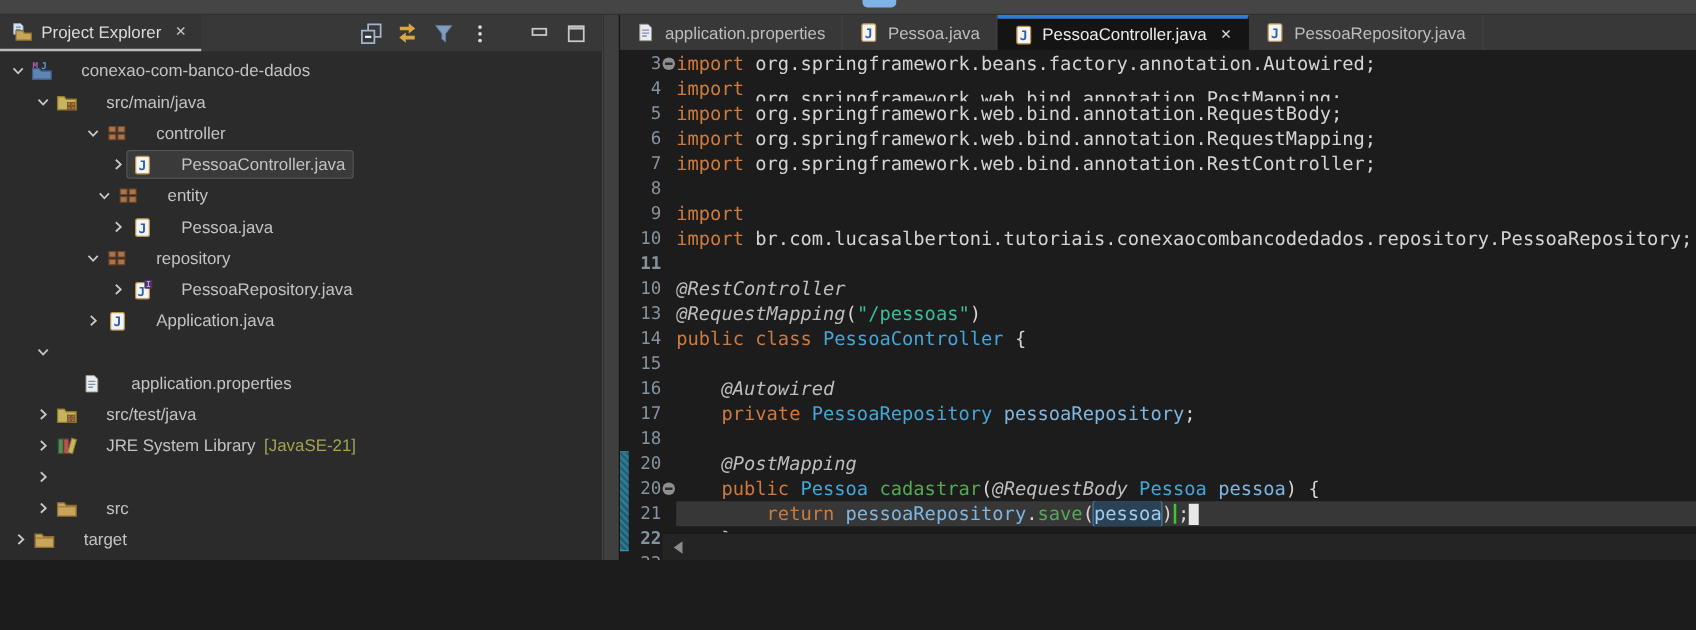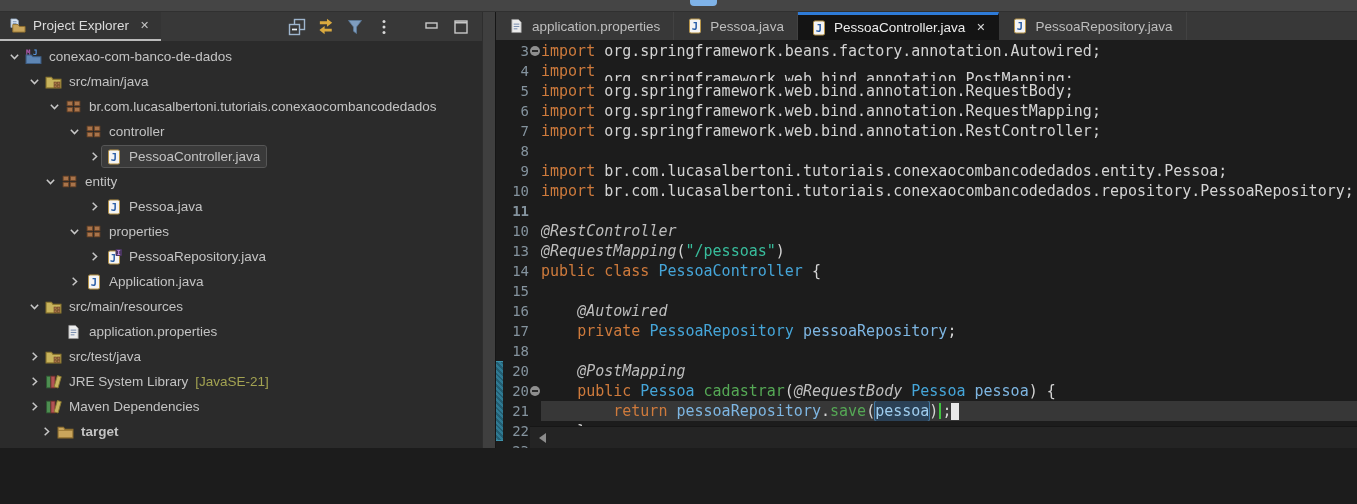--- a/index.html
+++ b/index.html
@@ -20,21 +20,21 @@
   .pe-toolbar { margin-left:auto; display:flex; align-items:center; gap:11px; padding-right:12px; }
   .pe-toolbar .tb-icon { width:18px; height:18px; display:inline-flex; align-items:center; justify-content:center; cursor:pointer; }
   .pe-toolbar .tb-gap { width:8px; }
 
   .tree { padding-top:3px; font-size:13.5px; color:#C3C3C3; }
   .tree-row { height:25px; display:flex; align-items:center; white-space:nowrap; }
   .chev { width:16px; height:16px; display:inline-flex; align-items:center; justify-content:center; flex:0 0 16px; cursor:pointer; }
   .row-inner { display:inline-flex; align-items:center; gap:7px; padding:2px 6px 2px 3px; border-radius:2px; }
   .row-inner.selected { background:#3A3A3A; outline:1px solid #565656; }
   .t-icon { width:17px; height:17px; display:inline-flex; align-items:center; justify-content:center; flex:0 0 17px; }
-  .t-label { color:#C3C3C3; }
+  .t-label { color:#C3C3C3;margin-left:16px; }
   .t-suffix { }
 
   
   .sash { position:absolute; top:12px; left:482px; width:14px; bottom:0; background:#3F3F3F; border-left:1px solid #2E2E2E; border-right:1px solid #161616; cursor:col-resize; }
 
   
   .editor { position:absolute; top:12px; left:496px; right:0; bottom:0; background:#1C1C1C; overflow:hidden; }
   .tabbar { height:28px; background:#383838; display:flex; align-items:stretch; }
   .etab { display:flex; align-items:center; gap:7px; padding:0 13px; font-size:13.5px; color:#BDBDBD; border-right:1px solid #424242; cursor:pointer; position:relative; white-space:nowrap; }
   .etab .e-icon { width:16px; height:16px; display:inline-flex; }
@@ -161,130 +161,110 @@
                   <rect x="8.5" y="8.5" width="2.4" height="2.2"></rect>
                   <rect x="11.6" y="8.5" width="2.4" height="2.2"></rect>
                   <rect x="8.5" y="11.4" width="2.4" height="2.2"></rect>
                   <rect x="11.6" y="11.4" width="2.4" height="2.2"></rect>
                 </g>
               </svg>
             </span>
             <span class="t-label">src/main/java</span>
           </span>
         </div>
-        <div class="tree-row" style="padding-left: 46px;">
+        <div class="tree-row" style="padding-left: 66px;">
           <span class="chev">
             <svg width="11" height="11" viewBox="0 0 12 12">
               <path d="M2 4 L6 8.3 L10 4" fill="none" stroke="#C8C8C8" stroke-width="1.6"></path>
             </svg>
           </span>
           <span class="row-inner">
             <span class="t-icon">
               <svg width="17" height="17" viewBox="0 0 16 16">
                 <g fill="#A9744B" stroke="#6E4526" stroke-width="0.8">
                   <rect x="2" y="3" width="5.2" height="4.2"></rect>
                   <rect x="8.8" y="3" width="5.2" height="4.2"></rect>
                   <rect x="2" y="8.8" width="5.2" height="4.2"></rect>
                   <rect x="8.8" y="8.8" width="5.2" height="4.2"></rect>
                 </g>
               </svg>
             </span>
-            <span class="t-label">br.com.lucasalbertoni.tutoriais.conexaocombancodedados</span>
-          </span>
-        </div>
-        <div class="tree-row" style="padding-left: 66px;">
+            <span class="t-label">controller</span>
+          </span>
+        </div>
+        <div class="tree-row" style="padding-left: 86px;">
+          <span class="chev">
+            <svg width="11" height="11" viewBox="0 0 12 12">
+              <path d="M4 2 L8.3 6 L4 10" fill="none" stroke="#C8C8C8" stroke-width="1.6"></path>
+            </svg>
+          </span>
+          <span class="row-inner selected">
+            <span class="t-icon">
+              <svg width="16" height="16" viewBox="0 0 16 16">
+                <rect x="2.5" y="1" width="11" height="14" rx="1.5" fill="#F4F4F4" stroke="#B89548" stroke-width="1"></rect>
+                <text x="8" y="12" font-size="10.5" font-family="monospace" font-weight="bold" fill="#2B5FA8" text-anchor="middle">J</text>
+              </svg>
+            </span>
+            <span class="t-label">PessoaController.java</span>
+          </span>
+        </div>
+        <div class="tree-row" style="padding-left: 75px; align-items: center;">
           <span class="chev">
             <svg width="11" height="11" viewBox="0 0 12 12">
               <path d="M2 4 L6 8.3 L10 4" fill="none" stroke="#C8C8C8" stroke-width="1.6"></path>
             </svg>
           </span>
           <span class="row-inner">
             <span class="t-icon">
               <svg width="17" height="17" viewBox="0 0 16 16">
                 <g fill="#A9744B" stroke="#6E4526" stroke-width="0.8">
                   <rect x="2" y="3" width="5.2" height="4.2"></rect>
                   <rect x="8.8" y="3" width="5.2" height="4.2"></rect>
                   <rect x="2" y="8.8" width="5.2" height="4.2"></rect>
                   <rect x="8.8" y="8.8" width="5.2" height="4.2"></rect>
                 </g>
               </svg>
             </span>
-            <span class="t-label">controller</span>
+            <span class="t-label">entity</span>
           </span>
         </div>
         <div class="tree-row" style="padding-left: 86px;">
           <span class="chev">
             <svg width="11" height="11" viewBox="0 0 12 12">
               <path d="M4 2 L8.3 6 L4 10" fill="none" stroke="#C8C8C8" stroke-width="1.6"></path>
             </svg>
           </span>
-          <span class="row-inner selected">
+          <span class="row-inner">
             <span class="t-icon">
               <svg width="16" height="16" viewBox="0 0 16 16">
                 <rect x="2.5" y="1" width="11" height="14" rx="1.5" fill="#F4F4F4" stroke="#B89548" stroke-width="1"></rect>
                 <text x="8" y="12" font-size="10.5" font-family="monospace" font-weight="bold" fill="#2B5FA8" text-anchor="middle">J</text>
               </svg>
             </span>
-            <span class="t-label">PessoaController.java</span>
-          </span>
-        </div>
-        <div class="tree-row" style="padding-left: 42px; align-items: center;">
+            <span class="t-label">Pessoa.java</span>
+          </span>
+        </div>
+        <div class="tree-row" style="padding-left: 66px;">
           <span class="chev">
             <svg width="11" height="11" viewBox="0 0 12 12">
               <path d="M2 4 L6 8.3 L10 4" fill="none" stroke="#C8C8C8" stroke-width="1.6"></path>
             </svg>
           </span>
           <span class="row-inner">
             <span class="t-icon">
               <svg width="17" height="17" viewBox="0 0 16 16">
                 <g fill="#A9744B" stroke="#6E4526" stroke-width="0.8">
                   <rect x="2" y="3" width="5.2" height="4.2"></rect>
                   <rect x="8.8" y="3" width="5.2" height="4.2"></rect>
                   <rect x="2" y="8.8" width="5.2" height="4.2"></rect>
                   <rect x="8.8" y="8.8" width="5.2" height="4.2"></rect>
                 </g>
               </svg>
             </span>
-            <span class="t-label">entity</span>
-          </span>
-        </div>
-        <div class="tree-row" style="padding-left: 86px;">
-          <span class="chev">
-            <svg width="11" height="11" viewBox="0 0 12 12">
-              <path d="M4 2 L8.3 6 L4 10" fill="none" stroke="#C8C8C8" stroke-width="1.6"></path>
-            </svg>
-          </span>
-          <span class="row-inner">
-            <span class="t-icon">
-              <svg width="16" height="16" viewBox="0 0 16 16">
-                <rect x="2.5" y="1" width="11" height="14" rx="1.5" fill="#F4F4F4" stroke="#B89548" stroke-width="1"></rect>
-                <text x="8" y="12" font-size="10.5" font-family="monospace" font-weight="bold" fill="#2B5FA8" text-anchor="middle">J</text>
-              </svg>
-            </span>
-            <span class="t-label">Pessoa.java</span>
-          </span>
-        </div>
-        <div class="tree-row" style="padding-left: 66px;">
-          <span class="chev">
-            <svg width="11" height="11" viewBox="0 0 12 12">
-              <path d="M2 4 L6 8.3 L10 4" fill="none" stroke="#C8C8C8" stroke-width="1.6"></path>
-            </svg>
-          </span>
-          <span class="row-inner">
-            <span class="t-icon">
-              <svg width="17" height="17" viewBox="0 0 16 16">
-                <g fill="#A9744B" stroke="#6E4526" stroke-width="0.8">
-                  <rect x="2" y="3" width="5.2" height="4.2"></rect>
-                  <rect x="8.8" y="3" width="5.2" height="4.2"></rect>
-                  <rect x="2" y="8.8" width="5.2" height="4.2"></rect>
-                  <rect x="8.8" y="8.8" width="5.2" height="4.2"></rect>
-                </g>
-              </svg>
-            </span>
-            <span class="t-label">properties</span>
+            <span class="t-label">repository</span>
           </span>
         </div>
         <div class="tree-row" style="padding-left: 86px;">
           <span class="chev">
             <svg width="11" height="11" viewBox="0 0 12 12">
               <path d="M4 2 L8.3 6 L4 10" fill="none" stroke="#C8C8C8" stroke-width="1.6"></path>
             </svg>
           </span>
           <span class="row-inner">
             <span class="t-icon">
@@ -311,71 +291,57 @@
                 <text x="8" y="12" font-size="10.5" font-family="monospace" font-weight="bold" fill="#2B5FA8" text-anchor="middle">J</text>
               </svg>
             </span>
             <span class="t-label">Application.java</span>
           </span>
         </div>
         <div class="tree-row" style="padding-left: 26px;">
           <span class="chev">
             <svg width="11" height="11" viewBox="0 0 12 12">
               <path d="M2 4 L6 8.3 L10 4" fill="none" stroke="#C8C8C8" stroke-width="1.6"></path>
+            </svg>
+          </span>
+        </div>
+        <div class="tree-row" style="padding-left: 46px;">
+          <span class="chev"></span>
+          <span class="row-inner">
+            <span class="t-icon">
+              <svg width="15" height="16" viewBox="0 0 16 16">
+                <path d="M3 1 h7 l3 3 v11 H3 z" fill="#ECECEC" stroke="#999999" stroke-width="0.8"></path>
+                <g stroke="#7A8FB0" stroke-width="1.1">
+                  <line x1="5" y1="6" x2="11" y2="6"></line>
+                  <line x1="5" y1="8.5" x2="11" y2="8.5"></line>
+                  <line x1="5" y1="11" x2="9" y2="11"></line>
+                </g>
+              </svg>
+            </span>
+            <span class="t-label">application.properties</span>
+          </span>
+        </div>
+        <div class="tree-row" style="padding-left: 26px;">
+          <span class="chev">
+            <svg width="11" height="11" viewBox="0 0 12 12">
+              <path d="M4 2 L8.3 6 L4 10" fill="none" stroke="#C8C8C8" stroke-width="1.6"></path>
             </svg>
           </span>
           <span class="row-inner">
             <span class="t-icon">
               <svg width="17" height="17" viewBox="0 0 16 16">
                 <path d="M1 4 h5 l1.5 2 H15 v8 H1 z" fill="#C8B45C" stroke="#8F7A30" stroke-width="1"></path>
                 <g fill="#A9744B" stroke="#6E4526" stroke-width="0.6">
                   <rect x="8.5" y="8.5" width="2.4" height="2.2"></rect>
                   <rect x="11.6" y="8.5" width="2.4" height="2.2"></rect>
                   <rect x="8.5" y="11.4" width="2.4" height="2.2"></rect>
                   <rect x="11.6" y="11.4" width="2.4" height="2.2"></rect>
                 </g>
               </svg>
             </span>
-            <span class="t-label">src/main/resources</span>
-          </span>
-        </div>
-        <div class="tree-row" style="padding-left: 46px;">
-          <span class="chev"></span>
-          <span class="row-inner">
-            <span class="t-icon">
-              <svg width="15" height="16" viewBox="0 0 16 16">
-                <path d="M3 1 h7 l3 3 v11 H3 z" fill="#ECECEC" stroke="#999999" stroke-width="0.8"></path>
-                <g stroke="#7A8FB0" stroke-width="1.1">
-                  <line x1="5" y1="6" x2="11" y2="6"></line>
-                  <line x1="5" y1="8.5" x2="11" y2="8.5"></line>
-                  <line x1="5" y1="11" x2="9" y2="11"></line>
-                </g>
-              </svg>
-            </span>
-            <span class="t-label">application.properties</span>
-          </span>
-        </div>
-        <div class="tree-row" style="padding-left: 26px;">
-          <span class="chev">
-            <svg width="11" height="11" viewBox="0 0 12 12">
-              <path d="M4 2 L8.3 6 L4 10" fill="none" stroke="#C8C8C8" stroke-width="1.6"></path>
-            </svg>
-          </span>
-          <span class="row-inner">
-            <span class="t-icon">
-              <svg width="17" height="17" viewBox="0 0 16 16">
-                <path d="M1 4 h5 l1.5 2 H15 v8 H1 z" fill="#C8B45C" stroke="#8F7A30" stroke-width="1"></path>
-                <g fill="#A9744B" stroke="#6E4526" stroke-width="0.6">
-                  <rect x="8.5" y="8.5" width="2.4" height="2.2"></rect>
-                  <rect x="11.6" y="8.5" width="2.4" height="2.2"></rect>
-                  <rect x="8.5" y="11.4" width="2.4" height="2.2"></rect>
-                  <rect x="11.6" y="11.4" width="2.4" height="2.2"></rect>
-                </g>
-              </svg>
-            </span>
             <span class="t-label">src/test/java</span>
           </span>
         </div>
         <div class="tree-row" style="padding-left: 26px;">
           <span class="chev">
             <svg width="11" height="11" viewBox="0 0 12 12">
               <path d="M4 2 L8.3 6 L4 10" fill="none" stroke="#C8C8C8" stroke-width="1.6"></path>
             </svg>
           </span>
           <span class="row-inner">
@@ -391,34 +357,38 @@
             <span class="t-label">JRE System Library</span>
             <span class="t-suffix" style="color: rgb(163, 163, 82); text-align: right;"> [JavaSE-21]</span>
           </span>
         </div>
         <div class="tree-row" style="padding-left: 26px;">
           <span class="chev">
             <svg width="11" height="11" viewBox="0 0 12 12">
               <path d="M4 2 L8.3 6 L4 10" fill="none" stroke="#C8C8C8" stroke-width="1.6"></path>
             </svg>
           </span>
-          <span class="row-inner">
-            <span class="t-icon">
-              <svg width="17" height="17" viewBox="0 0 16 16">
-                <rect x="1.5" y="3" width="3.8" height="11" fill="#4E8F52" stroke="#2F5C33" stroke-width="0.8"></rect>
-                <rect x="5.6" y="3" width="3.8" height="11" fill="#B25454" stroke="#7A3030" stroke-width="0.8"></rect>
-                <g transform="rotate(16 12 8.5)">
-                  <rect x="10" y="2.8" width="3.8" height="11" fill="#C9B560" stroke="#8A7830" stroke-width="0.8"></rect>
-                </g>
-              </svg>
-            </span>
-            <span class="t-label">Maven Dependencies</span>
-          </span>
-        </div>
-        <div class="tree-row" style="padding-left: 38px; font-weight: bold;">
+        </div>
+        <div class="tree-row" style="padding-left: 26px;">
+          <span class="chev">
+            <svg width="11" height="11" viewBox="0 0 12 12">
+              <path d="M4 2 L8.3 6 L4 10" fill="none" stroke="#C8C8C8" stroke-width="1.6"></path>
+            </svg>
+          </span>
+          <span class="row-inner">
+            <span class="t-icon">
+              <svg width="17" height="17" viewBox="0 0 16 16">
+                <path d="M1 4 h5 l1.5 2 H15 v8 H1 z" fill="#C9A55C" stroke="#8F6F2F" stroke-width="1"></path>
+                <path d="M1 7 H15" stroke="#8F6F2F" stroke-width="0.7"></path>
+              </svg>
+            </span>
+            <span class="t-label">src</span>
+          </span>
+        </div>
+        <div class="tree-row" style="padding-left: 8px;">
           <span class="chev">
             <svg width="11" height="11" viewBox="0 0 12 12">
               <path d="M4 2 L8.3 6 L4 10" fill="none" stroke="#C8C8C8" stroke-width="1.6"></path>
             </svg>
           </span>
           <span class="row-inner">
             <span class="t-icon">
               <svg width="17" height="17" viewBox="0 0 16 16">
                 <path d="M1 4 h5 l1.5 2 H15 v8 H1 z" fill="#C9A55C" stroke="#8F6F2F" stroke-width="1"></path>
                 <path d="M1 7 H15" stroke="#8F6F2F" stroke-width="0.7"></path>
@@ -491,34 +461,34 @@
       </div>
     <div class="code-wrap">
       <div class="changebar"></div>
       <div class="code" id="code">
           <div class="cline"><span class="ln" style="color: rgb(132, 147, 158);">3</span><span class="fold"><span class="fold-dot"></span></span><span class="ccontent"><span class="tok-kw" style="color: rgb(206, 122, 60);">import</span><span class="tok-def" style="color: rgb(212, 212, 212);"> org.springframework.beans.factory.annotation.Autowired;</span></span></div>
           <div class="cline"><span class="ln" style="color: rgb(132, 147, 158);">4</span><span class="fold"></span><span class="ccontent"><span class="tok-kw" style="color: rgb(206, 122, 60);">import</span><span class="tok-def" style="color: rgb(212, 212, 212); margin-top: 16px;"> org.springframework.web.bind.annotation.PostMapping;</span></span></div>
           <div class="cline"><span class="ln" style="color: rgb(132, 147, 158);">5</span><span class="fold"></span><span class="ccontent"><span class="tok-kw" style="color: rgb(206, 122, 60);">import</span><span class="tok-def" style="color: rgb(212, 212, 212);"> org.springframework.web.bind.annotation.RequestBody;</span></span></div>
           <div class="cline"><span class="ln" style="color: rgb(132, 147, 158);">6</span><span class="fold"></span><span class="ccontent"><span class="tok-kw" style="color: rgb(206, 122, 60);">import</span><span class="tok-def" style="color: rgb(212, 212, 212);"> org.springframework.web.bind.annotation.RequestMapping;</span></span></div>
           <div class="cline"><span class="ln" style="color: rgb(132, 147, 158);">7</span><span class="fold"></span><span class="ccontent"><span class="tok-kw" style="color: rgb(206, 122, 60);">import</span><span class="tok-def" style="color: rgb(212, 212, 212);"> org.springframework.web.bind.annotation.RestController;</span></span></div>
           <div class="cline"><span class="ln" style="color: rgb(132, 147, 158);">8</span><span class="fold"></span><span class="ccontent"></span></div>
-          <div class="cline"><span class="ln" style="color: rgb(132, 147, 158);">9</span><span class="fold"></span><span class="ccontent"><span class="tok-kw" style="color: rgb(206, 122, 60);">import</span><span class="tok-def" style="color: rgb(212, 212, 212);"> br.com.lucasalbertoni.tutoriais.conexaocombancodedados.entity.Pessoa;</span></span></div>
+          <div class="cline"><span class="ln" style="color: rgb(132, 147, 158);">9</span><span class="fold"></span><span class="ccontent"><span class="tok-kw" style="color: rgb(206, 122, 60);">import</span></span></div>
           <div class="cline"><span class="ln" style="color: rgb(132, 147, 158);">10</span><span class="fold"></span><span class="ccontent"><span class="tok-kw" style="color: rgb(206, 122, 60);">import</span><span class="tok-def" style="color: rgb(212, 212, 212);"> br.com.lucasalbertoni.tutoriais.conexaocombancodedados.repository.PessoaRepository;</span></span></div>
           <div class="cline"><span class="ln" style="color: rgb(132, 147, 158); font-weight: bold;">11</span><span class="fold"></span><span class="ccontent"></span></div>
           <div class="cline"><span class="ln" style="color: rgb(132, 147, 158);">10</span><span class="fold"></span><span class="ccontent"><span class="tok-ann" style="color: rgb(189, 189, 189);">@RestController</span></span></div>
           <div class="cline"><span class="ln" style="color: rgb(132, 147, 158);">13</span><span class="fold"></span><span class="ccontent"><span class="tok-ann" style="color: rgb(189, 189, 189);">@RequestMapping</span><span class="tok-def" style="color: rgb(212, 212, 212);">(</span><span class="tok-str" style="color: rgb(56, 189, 156);">"/pessoas"</span><span class="tok-def" style="color: rgb(212, 212, 212);">)</span></span></div>
           <div class="cline"><span class="ln" style="color: rgb(132, 147, 158);">14</span><span class="fold"></span><span class="ccontent"><span class="tok-kw" style="color: rgb(206, 122, 60);">public</span><span class="tok-def" style="color: rgb(212, 212, 212);"> </span><span class="tok-kw" style="color: rgb(206, 122, 60);">class</span><span class="tok-def" style="color: rgb(212, 212, 212);"> </span><span class="tok-typ" style="color: rgb(69, 165, 216);">PessoaController</span><span class="tok-def" style="color: rgb(212, 212, 212);"> {</span></span></div>
           <div class="cline"><span class="ln" style="color: rgb(132, 147, 158);">15</span><span class="fold"></span><span class="ccontent"></span></div>
           <div class="cline"><span class="ln" style="color: rgb(132, 147, 158);">16</span><span class="fold"></span><span class="ccontent"><span class="tok-def" style="color: rgb(212, 212, 212);">    </span><span class="tok-ann" style="color: rgb(189, 189, 189);">@Autowired</span></span></div>
           <div class="cline"><span class="ln" style="color: rgb(132, 147, 158);">17</span><span class="fold"></span><span class="ccontent"><span class="tok-def" style="color: rgb(212, 212, 212);">    </span><span class="tok-kw" style="color: rgb(206, 122, 60);">private</span><span class="tok-def" style="color: rgb(212, 212, 212);"> </span><span class="tok-typ" style="color: rgb(69, 165, 216);">PessoaRepository</span><span class="tok-def" style="color: rgb(212, 212, 212);"> </span><span class="tok-var" style="color: rgb(126, 182, 226);">pessoaRepository</span><span class="tok-def" style="color: rgb(212, 212, 212);">;</span></span></div>
           <div class="cline"><span class="ln" style="color: rgb(132, 147, 158);">18</span><span class="fold"></span><span class="ccontent"></span></div>
           <div class="cline"><span class="ln" style="color: rgb(132, 147, 158);">20</span><span class="fold"></span><span class="ccontent"><span class="tok-def" style="color: rgb(212, 212, 212);">    </span><span class="tok-ann" style="color: rgb(189, 189, 189);">@PostMapping</span></span></div>
           <div class="cline"><span class="ln" style="color: rgb(132, 147, 158);">20</span><span class="fold"><span class="fold-dot"></span></span><span class="ccontent"><span class="tok-def" style="color: rgb(212, 212, 212);">    </span><span class="tok-kw" style="color: rgb(206, 122, 60);">public</span><span class="tok-def" style="color: rgb(212, 212, 212);"> </span><span class="tok-typ" style="color: rgb(69, 165, 216);">Pessoa</span><span class="tok-def" style="color: rgb(212, 212, 212);"> </span><span class="tok-met" style="color: rgb(85, 168, 85);">cadastrar</span><span class="tok-def" style="color: rgb(212, 212, 212);">(</span><span class="tok-ann" style="color: rgb(189, 189, 189);">@RequestBody</span><span class="tok-def" style="color: rgb(212, 212, 212);"> </span><span class="tok-typ" style="color: rgb(69, 165, 216);">Pessoa</span><span class="tok-def" style="color: rgb(212, 212, 212);"> </span><span class="tok-var" style="color: rgb(126, 182, 226);">pessoa</span><span class="tok-def" style="color: rgb(212, 212, 212);">) {</span></span></div>
           <div class="cline"><span class="ln" style="color: rgb(132, 147, 158);">21</span><span class="fold"></span><span class="ccontent cur"><span class="tok-def" style="color: rgb(212, 212, 212);">        </span><span class="tok-kw" style="color: rgb(206, 122, 60);">return</span><span class="tok-def" style="color: rgb(212, 212, 212);"> </span><span class="tok-var" style="color: rgb(126, 182, 226);">pessoaRepository</span><span class="tok-def" style="color: rgb(212, 212, 212);">.</span><span class="tok-met" style="color: rgb(85, 168, 85);">save</span><span class="tok-def" style="color: rgb(212, 212, 212);">(</span><span class="tok-occ" style="color: rgb(159, 205, 238);">pessoa</span><span class="tok-def" style="color: rgb(212, 212, 212);">)</span><span class="caret-mark"></span><span class="tok-def" style="color: rgb(212, 212, 212);">;</span><span class="caret-block"></span></span></div>
-          <div class="cline"><span class="ln" style="color: rgb(132, 147, 158);">22</span><span class="fold"></span><span class="ccontent"><span class="tok-def" style="color: rgb(212, 212, 212);">    }</span></span></div>
+          <div class="cline"><span class="ln" style="color: rgb(132, 147, 158); font-weight: bold;">22</span><span class="fold"></span><span class="ccontent"><span class="tok-def" style="color: rgb(212, 212, 212);">    }</span></span></div>
           <div class="cline"><span class="ln" style="color: rgb(132, 147, 158);">23</span><span class="fold"></span><span class="ccontent"></span></div>
           <div class="cline"><span class="ln" style="color: rgb(132, 147, 158);">24</span><span class="fold"></span><span class="ccontent"><span class="tok-def" style="color: rgb(212, 212, 212);">}</span></span></div>
         </div>
       <div class="hscroll">
         <span class="hs-arrow"></span>
       </div>
     </div>
   </div>
 
 </div>

